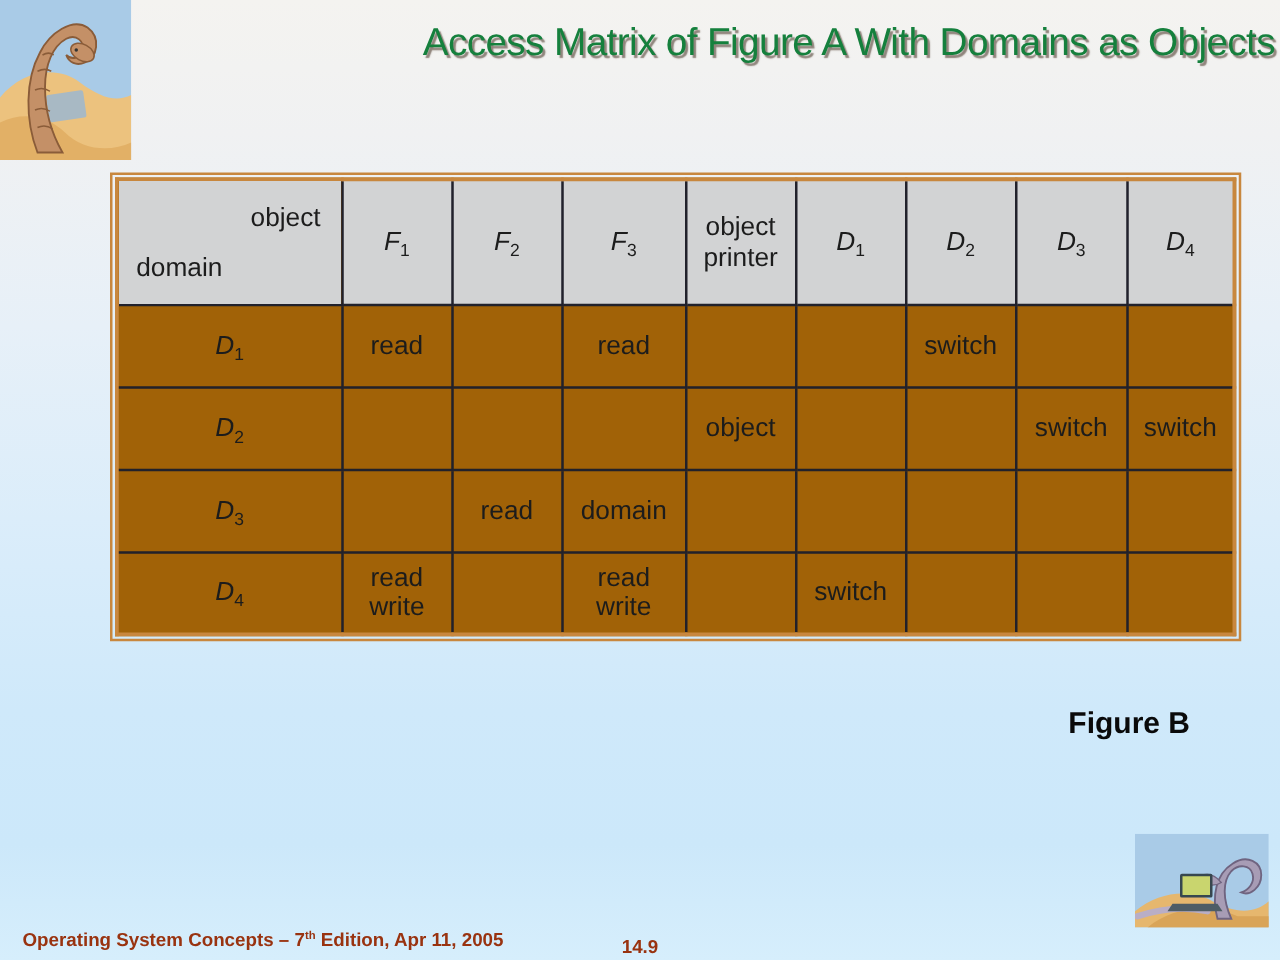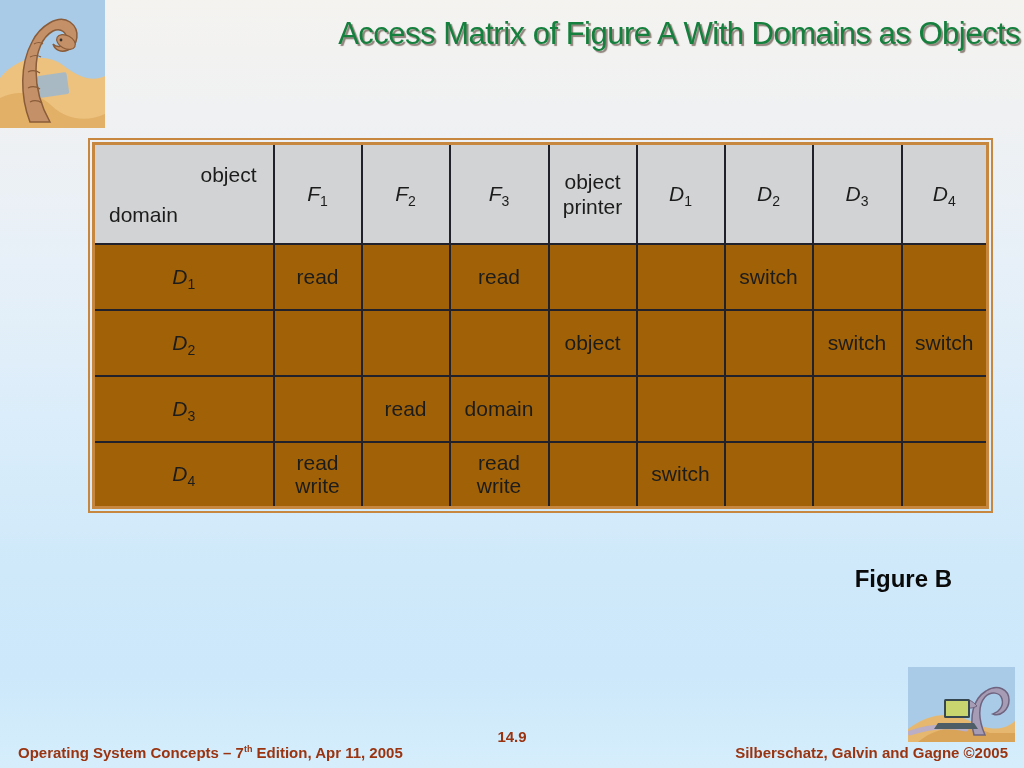--- a/index.html
+++ b/index.html
@@ -61,21 +61,21 @@
   .figure-caption {
     position:absolute; top:553px; left:88px; width:864px;
     text-align:right; font-size:24px; font-weight:bold; color:#0a0a0a;margin-top:12px;
   }
 
   .footer {
     position:absolute; left:0; right:0; bottom:0; height:34px;
     font-size:15px; font-weight:bold; color:#993310;
   }
   .footer .left  { position:absolute; left:18px;  bottom:7px; }
-  .footer .center{ position:absolute; left:0; right:0; bottom:23px; text-align:center; }
+  .footer .center{ position:absolute; left:0; right:0; bottom:2px; text-align:center; }
   .footer .right { position:absolute; right:16px; bottom:7px; }
   .footer sup { font-size:9px;margin-top:32px; }
 </style>
 </head>
 <body>
 
 <svg class="logo-top" viewBox="0 0 105 128" xmlns="http://www.w3.org/2000/svg" aria-hidden="true">
   <rect x="0" y="0" width="105" height="128" fill="#a9cbe7"></rect>
   <path d="M0,78 C18,56 46,52 64,66 C80,78 93,82 105,76 L105,128 L0,128 Z" fill="#ecc27e"></path>
   <path d="M0,98 C20,88 40,94 52,106 C66,120 88,122 105,114 L105,128 L0,128 Z" fill="#e2b066"></path>
@@ -179,14 +179,13 @@
   <path d="M68,38 C62,31 54,31 50,36 C54,41 63,43 69,39 Z" fill="#a79cb5" stroke="#6f6480" stroke-width="1"></path>
   <circle cx="56" cy="36" r="1.1" fill="#333333"></circle>
   <rect x="36" y="32" width="26" height="19" rx="1.5" fill="#37474f"></rect>
   <rect x="38" y="34" width="22" height="15" fill="#c9d56e"></rect>
   <path d="M30,56 L66,56 L70,62 L26,62 Z" fill="#4e5d66"></path>
 </svg>
 
 <div class="footer">
   <div class="left"><span>Operating System Concepts – 7</span><sup>th</sup><span> Edition, Apr 11, 2005</span></div>
   <div class="center">14.9</div>
-  <div class="right">Silberschatz, Galvin and Gagne ©2005</div>
 </div>
 
 </body></html>

